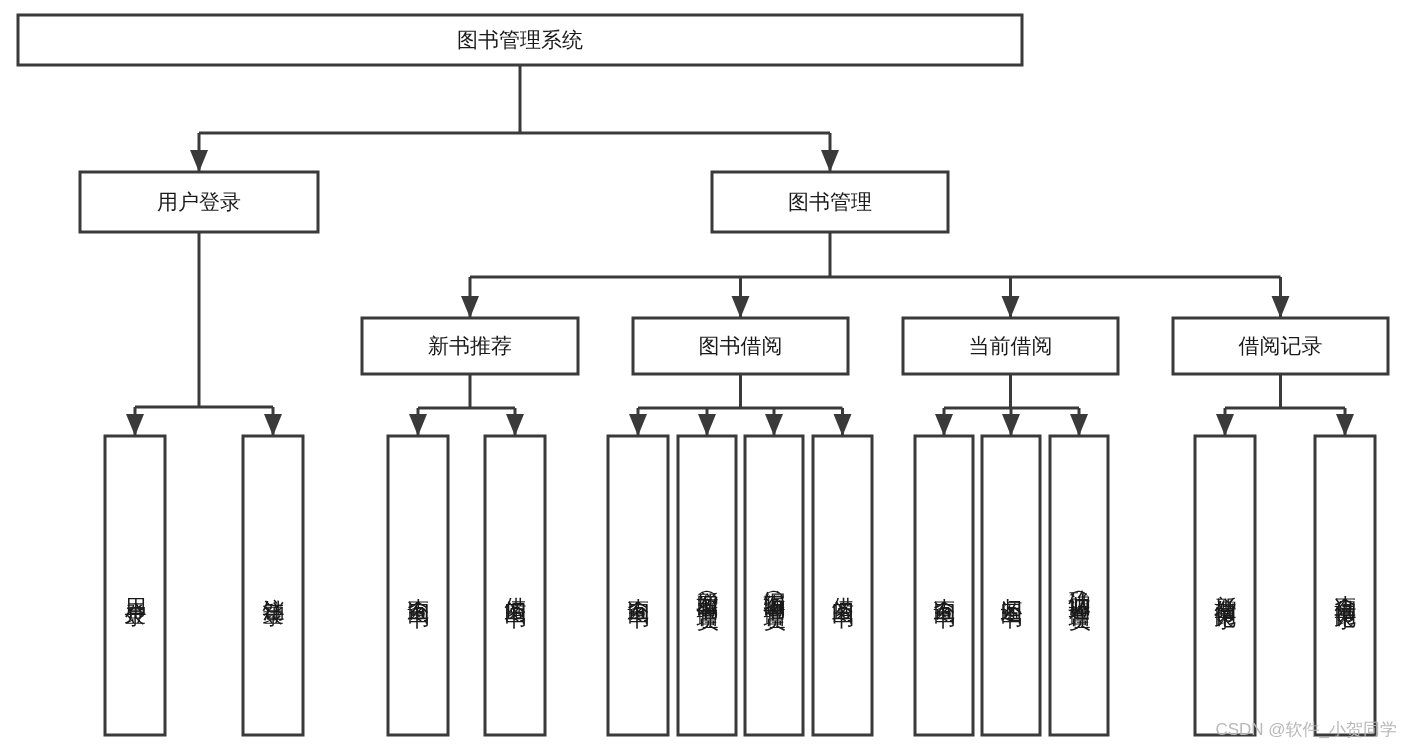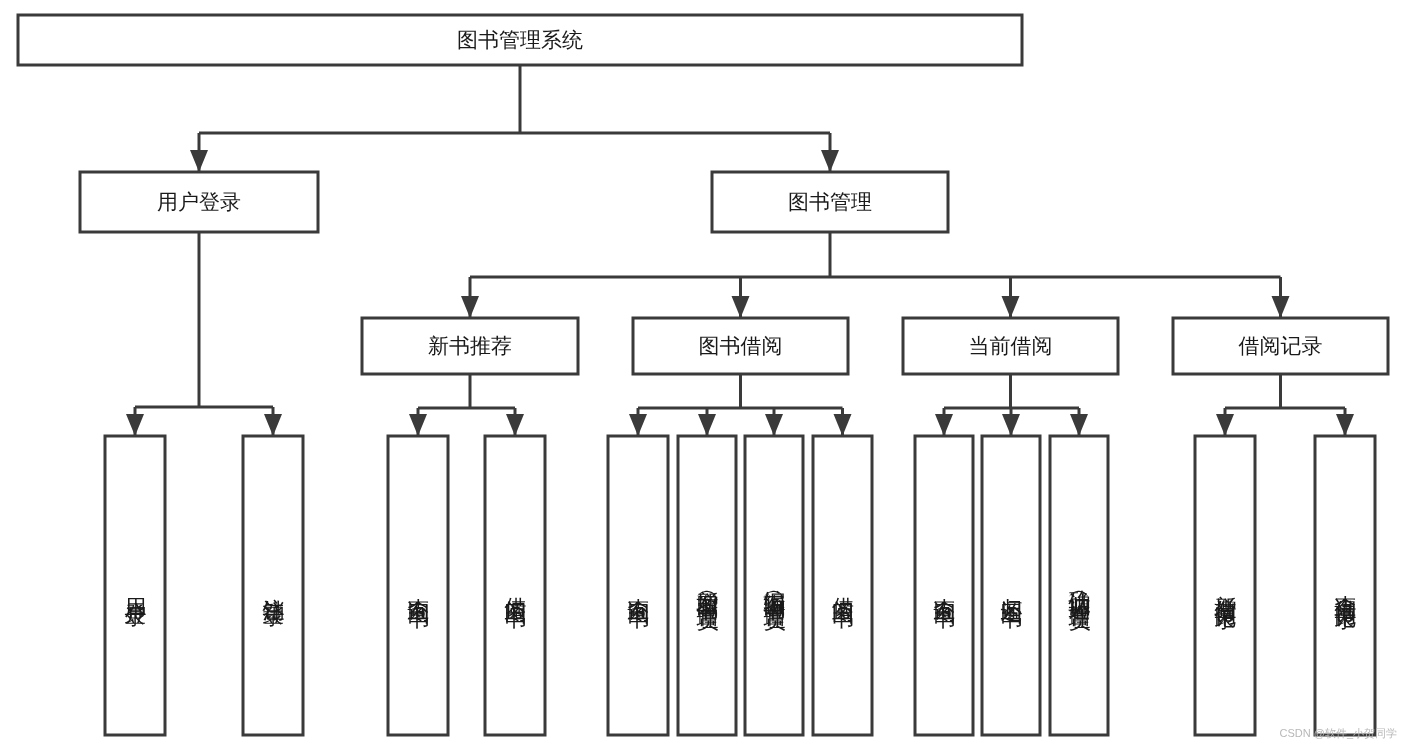--- a/index.html
+++ b/index.html
@@ -64,21 +64,21 @@
     letter-spacing: 3px;
     color: #1a1a1a;
     white-space: nowrap;
     text-align: center;
   }
   .watermark {
     position: absolute;
     right: 8px;
     bottom: 6px;
     font-family: "Liberation Sans", "DejaVu Sans", sans-serif;
-    font-size: 11px;
+    font-size: 17px;
     color: #b8b8b8;
     white-space: nowrap;
     user-select: none;
   }
 </style>
 </head>
 <body>
 
 <div id="diagram-root">
   <svg id="diagram-svg" width="1405" height="747" viewBox="0 0 1405 747" xmlns="http://www.w3.org/2000/svg">

